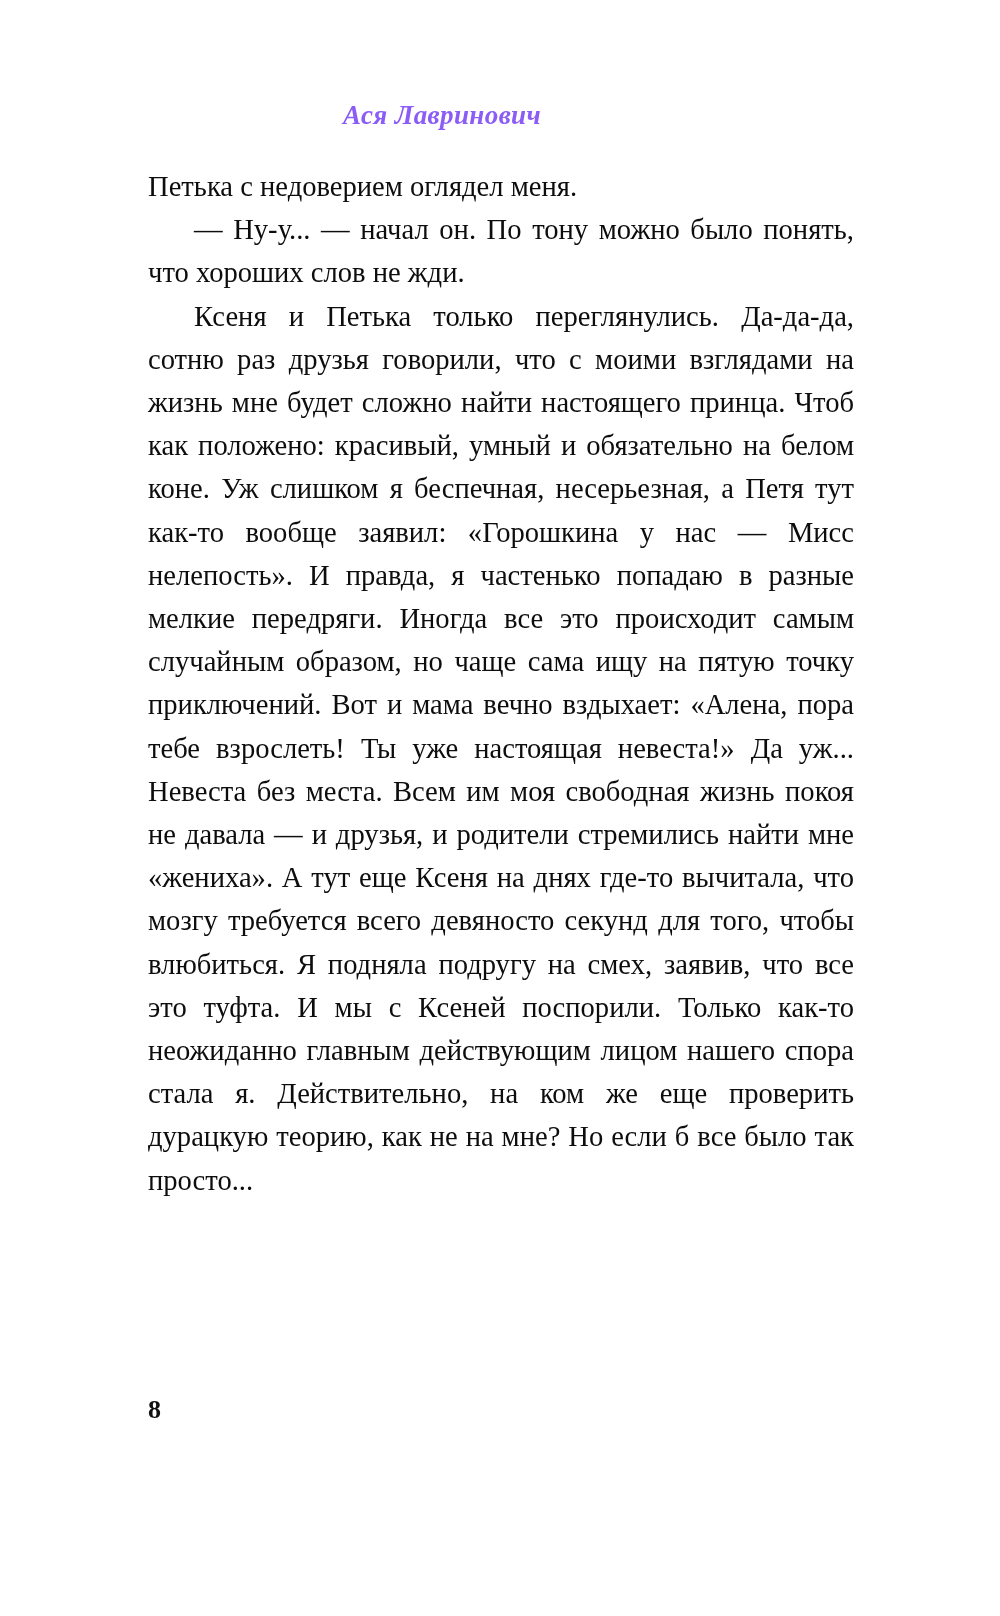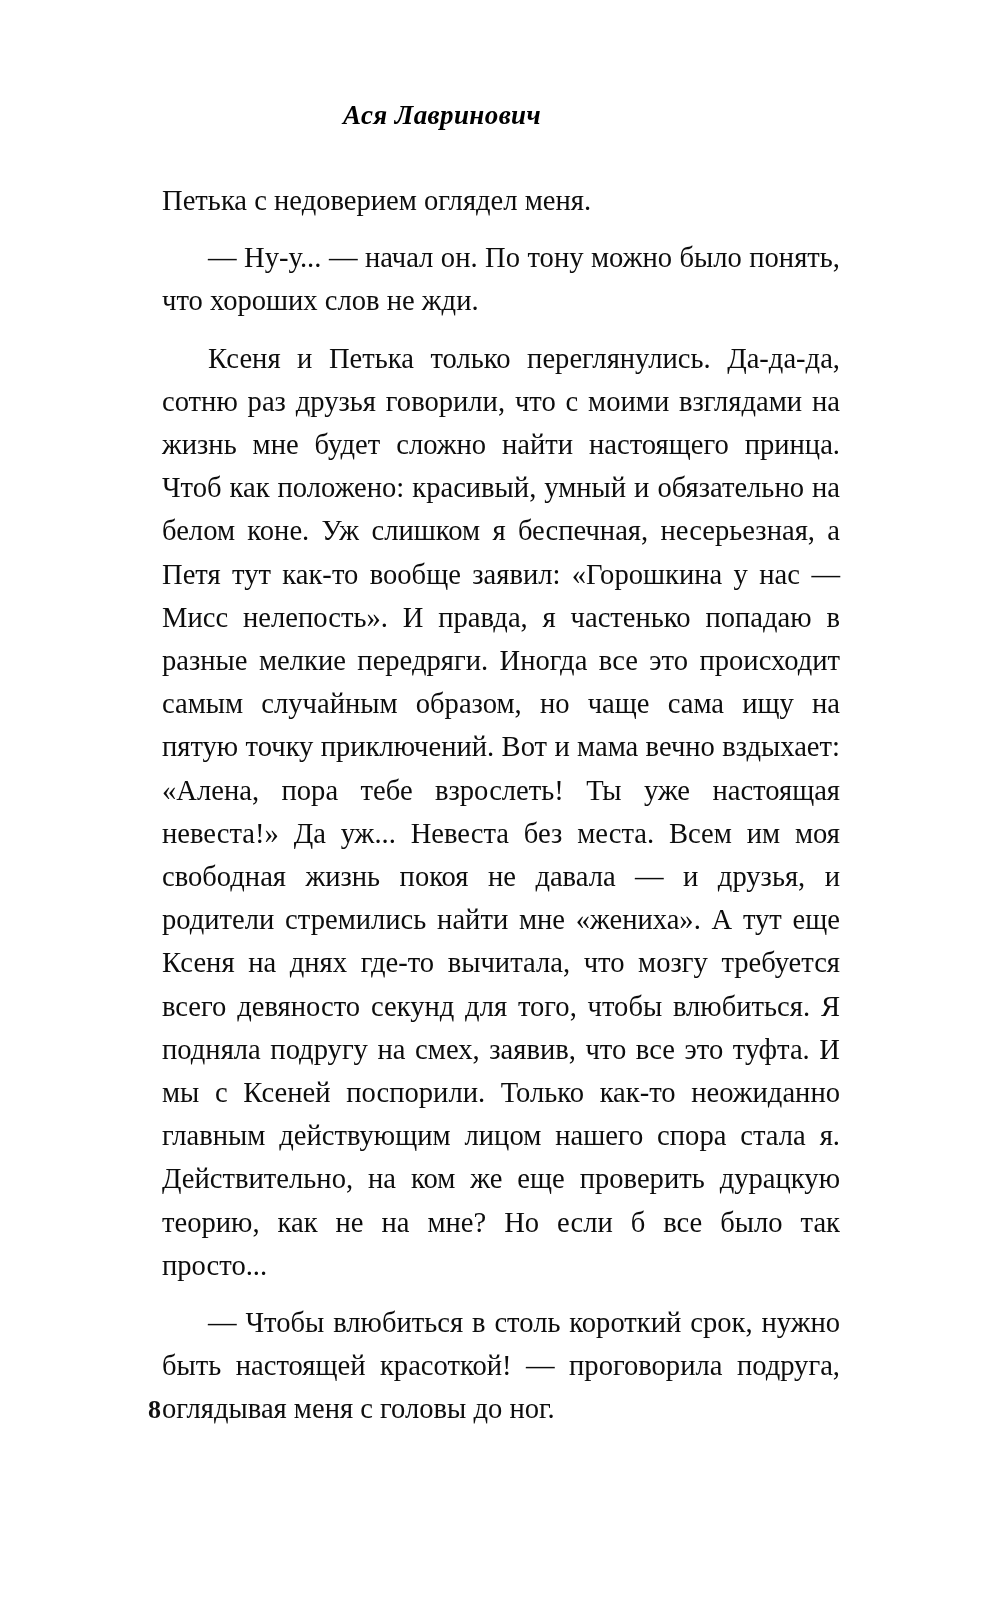--- a/index.html
+++ b/index.html
@@ -20,37 +20,37 @@
     position: absolute;
     top: 100px;
     left: 0;
     width: 884px;
     text-align: center;
     font-family: "Liberation Serif", serif;
     font-style: italic;
     font-weight: bold;
     font-size: 27px;
     letter-spacing: 0.4px;
-    color: #000000;
+    color: #8b5cf6;
   }
   .body-text {
     position: absolute;
     top: 165px;
     left: 148px;
     width: 706px;
     font-family: "Liberation Serif", serif;
     font-size: 28.6px;
     line-height: 43.2px;
     color: #0d0d0d;
     text-align: justify;
     text-justify: inter-word;
     hyphens: manual;
   }
   .body-text p {
-    margin: 14px;
+    margin: 0;
     text-indent: 46px;
   }
   .body-text p.noindent {
     text-indent: 0;
   }
   .folio {
     position: absolute;
     left: 148px;
     top: 1395px;
     font-family: "Liberation Serif", serif;
@@ -63,18 +63,17 @@
 <body>
 
 <div class="page">
 
   <div class="running-head">Ася Лавринович</div>
 
   <div class="body-text">
     <p class="noindent">Петька с недоверием оглядел меня.</p>
     <p>— Ну-у... — начал он. По тону можно было понять, что хороших слов не жди.</p>
     <p>Ксеня и Петька только переглянулись. Да-да-да, сотню раз друзья говорили, что с моими взглядами на жизнь мне будет сложно найти настоящего принца. Чтоб как положено: красивый, умный и обязательно на белом коне. Уж слишком я беспечная, несерьезная, а Петя тут как-то вообще заявил: «Горошкина у нас — Мисс нелепость». И правда, я частенько попадаю в разные мелкие передряги. Иногда все это происходит самым случайным образом, но чаще сама ищу на пятую точку приключений. Вот и мама вечно вздыхает: «Алена, пора тебе взрослеть! Ты уже настоящая невеста!» Да уж... Невеста без места. Всем им моя свободная жизнь покоя не давала — и друзья, и родители стремились найти мне «жениха». А тут еще Ксеня на днях где-то вычитала, что мозгу требуется всего девяносто секунд для того, чтобы влюбиться. Я подняла подругу на смех, заявив, что все это туфта. И мы с Ксеней поспорили. Только как-то неожиданно главным действующим лицом нашего спора стала я. Действительно, на ком же еще проверить дурацкую теорию, как не на мне? Но если б все было так просто...</p>
-    <p>— Чтобы влюбиться в столь короткий срок, нужно быть настоящей красоткой! — проговорила подруга, оглядывая меня с головы до ног.</p>
   </div>
 
   <div class="folio">8</div>
 
 </div>
 
 </body></html>

